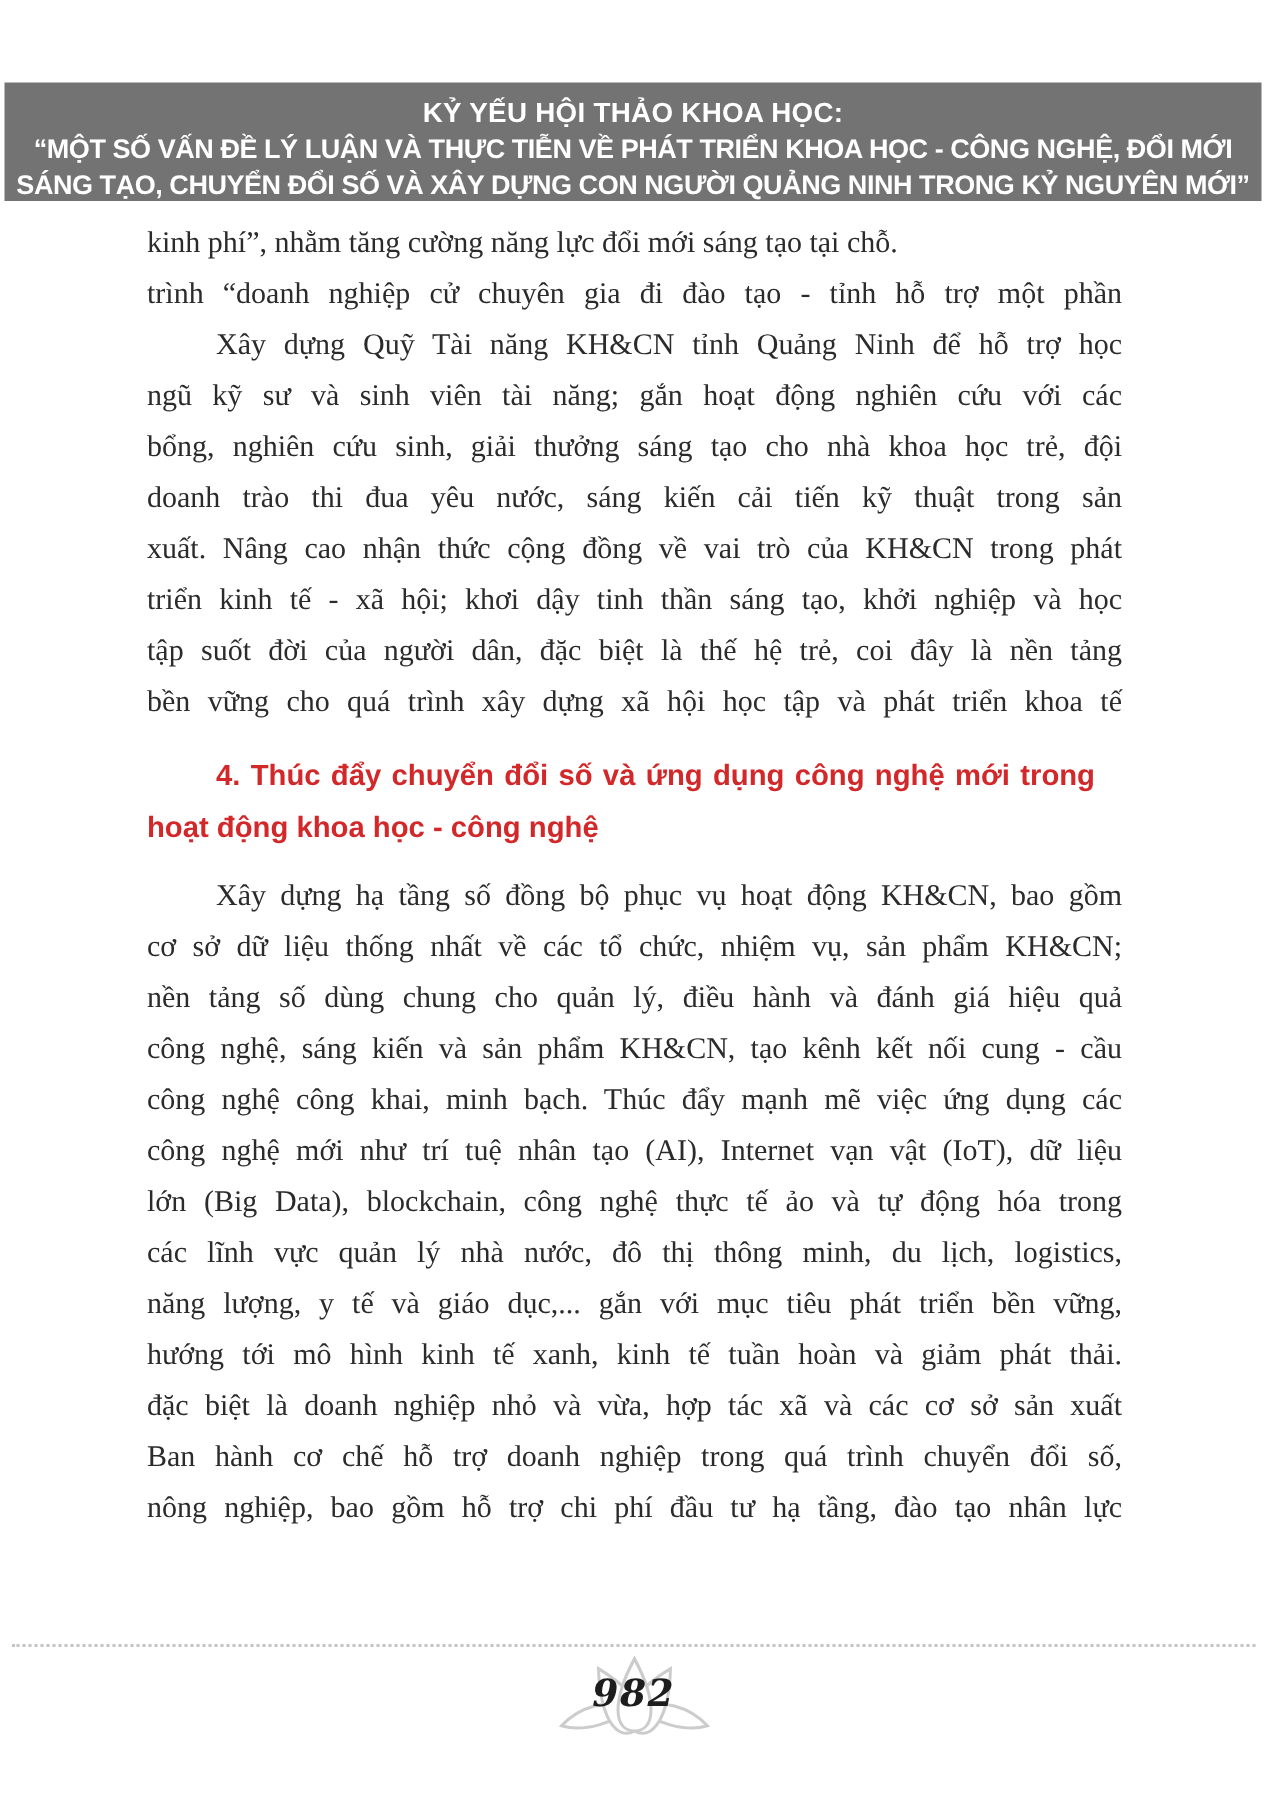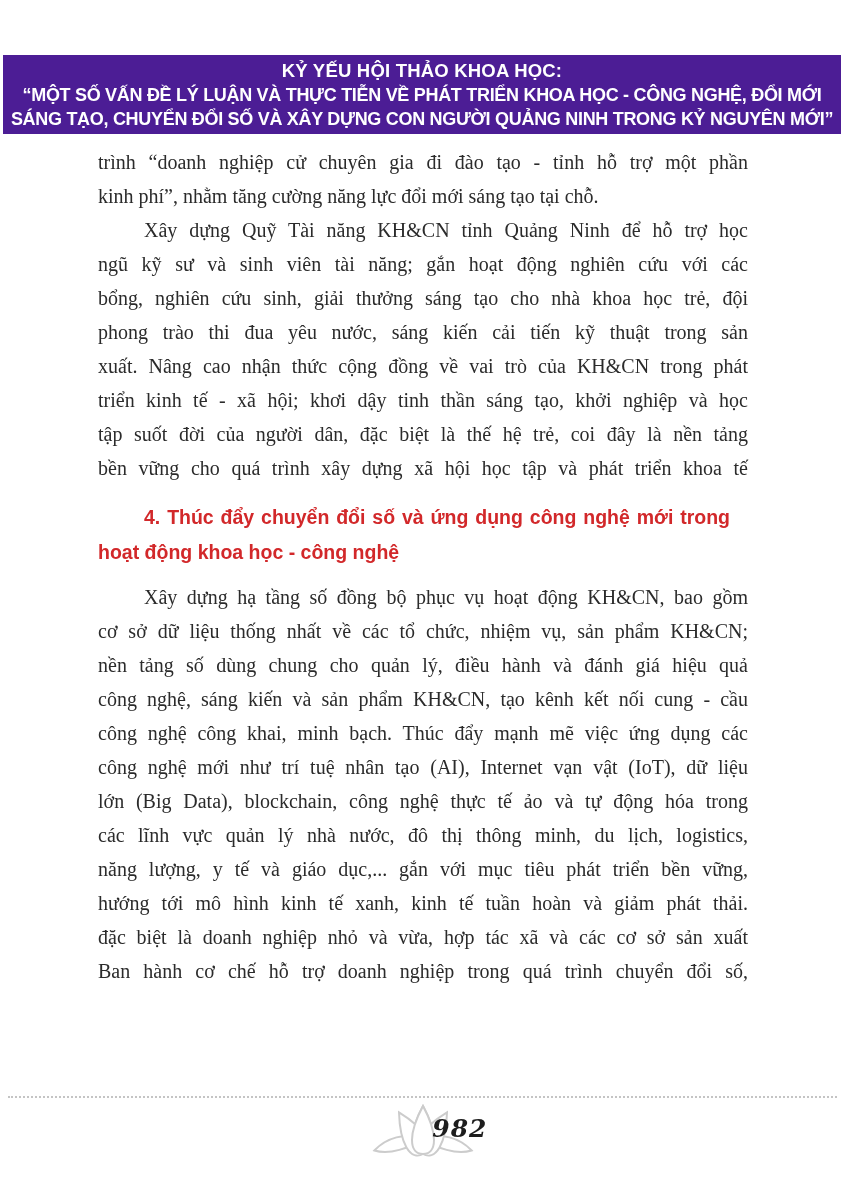--- a/index.html
+++ b/index.html
@@ -34,47 +34,47 @@
   .dotted {
     position:absolute; top:1096px; left:8px; right:8px; height:0;
     border-top:2px dotted #c4c4c4;
   }
   .lotus-wrap {
     position:absolute; top:1102px; left:50%; transform:translateX(-50%);
     width:130px; height:58px;
   }
   .lotus-wrap svg { position:absolute; top:0; left:0; }
   .pagenum {
-    position:absolute; top:12px; left:0; width:130px; text-align:right;
+    position:absolute; top:12px; left:0; width:130px; text-align:center;
     font-family:"DejaVu Serif","Liberation Serif",serif;
     font-weight:bold; font-style:italic; font-size:25px; letter-spacing:1px;
     color:#1d1d1d;
   }
 </style>
 </head>
 <body>
 
 <div class="page">
 
-  <header class="banner" style="background: #4c1d95; color: rgb(255, 255, 255);">
+  <header class="banner" style="background: #737373; color: rgb(255, 255, 255); justify-content: flex-end;">
     <div class="l1">KỶ YẾU HỘI THẢO KHOA HỌC:</div>
     <div class="l2">“MỘT SỐ VẤN ĐỀ LÝ LUẬN VÀ THỰC TIỄN VỀ PHÁT TRIỂN KHOA HỌC - CÔNG NGHỆ, ĐỔI MỚI</div>
     <div class="l3">SÁNG TẠO, CHUYỂN ĐỔI SỐ VÀ XÂY DỰNG CON NGƯỜI QUẢNG NINH TRONG KỶ NGUYÊN MỚI”</div>
   </header>
 
   <main class="content" style="color: rgb(43, 43, 43);">
       <div class="para">
+        <div class="line end">kinh phí”, nhằm tăng cường năng lực đổi mới sáng tạo tại chỗ.</div>
         <div class="line">trình “doanh nghiệp cử chuyên gia đi đào tạo - tỉnh hỗ trợ một phần</div>
-        <div class="line end">kinh phí”, nhằm tăng cường năng lực đổi mới sáng tạo tại chỗ.</div>
       </div>
       <div class="para">
         <div class="line indent">Xây dựng Quỹ Tài năng KH&amp;CN tỉnh Quảng Ninh để hỗ trợ học</div>
         <div class="line">ngũ kỹ sư và sinh viên tài năng; gắn hoạt động nghiên cứu với các</div>
         <div class="line">bổng, nghiên cứu sinh, giải thưởng sáng tạo cho nhà khoa học trẻ, đội</div>
-        <div class="line">phong trào thi đua yêu nước, sáng kiến cải tiến kỹ thuật trong sản</div>
+        <div class="line">doanh trào thi đua yêu nước, sáng kiến cải tiến kỹ thuật trong sản</div>
         <div class="line">xuất. Nâng cao nhận thức cộng đồng về vai trò của KH&amp;CN trong phát</div>
         <div class="line">triển kinh tế - xã hội; khơi dậy tinh thần sáng tạo, khởi nghiệp và học</div>
         <div class="line">tập suốt đời của người dân, đặc biệt là thế hệ trẻ, coi đây là nền tảng</div>
         <div class="line">bền vững cho quá trình xây dựng xã hội học tập và phát triển khoa tế</div>
       </div>
       <div class="para heading" style="color: rgb(210, 40, 42);">
         <div class="line indent">4. Thúc đẩy chuyển đổi số và ứng dụng công nghệ mới trong</div>
         <div class="line end">hoạt động khoa học - công nghệ</div>
       </div>
       <div class="para">
@@ -83,20 +83,21 @@
         <div class="line">nền tảng số dùng chung cho quản lý, điều hành và đánh giá hiệu quả</div>
         <div class="line">công nghệ, sáng kiến và sản phẩm KH&amp;CN, tạo kênh kết nối cung - cầu</div>
         <div class="line">công nghệ công khai, minh bạch. Thúc đẩy mạnh mẽ việc ứng dụng các</div>
         <div class="line">công nghệ mới như trí tuệ nhân tạo (AI), Internet vạn vật (IoT), dữ liệu</div>
         <div class="line">lớn (Big Data), blockchain, công nghệ thực tế ảo và tự động hóa trong</div>
         <div class="line">các lĩnh vực quản lý nhà nước, đô thị thông minh, du lịch, logistics,</div>
         <div class="line">năng lượng, y tế và giáo dục,... gắn với mục tiêu phát triển bền vững,</div>
         <div class="line">hướng tới mô hình kinh tế xanh, kinh tế tuần hoàn và giảm phát thải.</div>
         <div class="line">đặc biệt là doanh nghiệp nhỏ và vừa, hợp tác xã và các cơ sở sản xuất</div>
         <div class="line">Ban hành cơ chế hỗ trợ doanh nghiệp trong quá trình chuyển đổi số,</div>
+        <div class="line">nông nghiệp, bao gồm hỗ trợ chi phí đầu tư hạ tầng, đào tạo nhân lực</div>
       </div>
     </main>
 
   <footer>
     <div class="dotted"></div>
     <div class="lotus-wrap">
       <svg width="130" height="58" viewBox="0 0 130 58">
         <g stroke="#cccccc" stroke-width="2" fill="#ffffff">
           <path d="M16 46 C30 34 48 32 65 38 C52 48 30 52 16 46 Z" transform="rotate(-6 40 44)"></path>
           <path d="M114 46 C100 34 82 32 65 38 C78 48 100 52 114 46 Z" transform="rotate(6 90 44)"></path>

